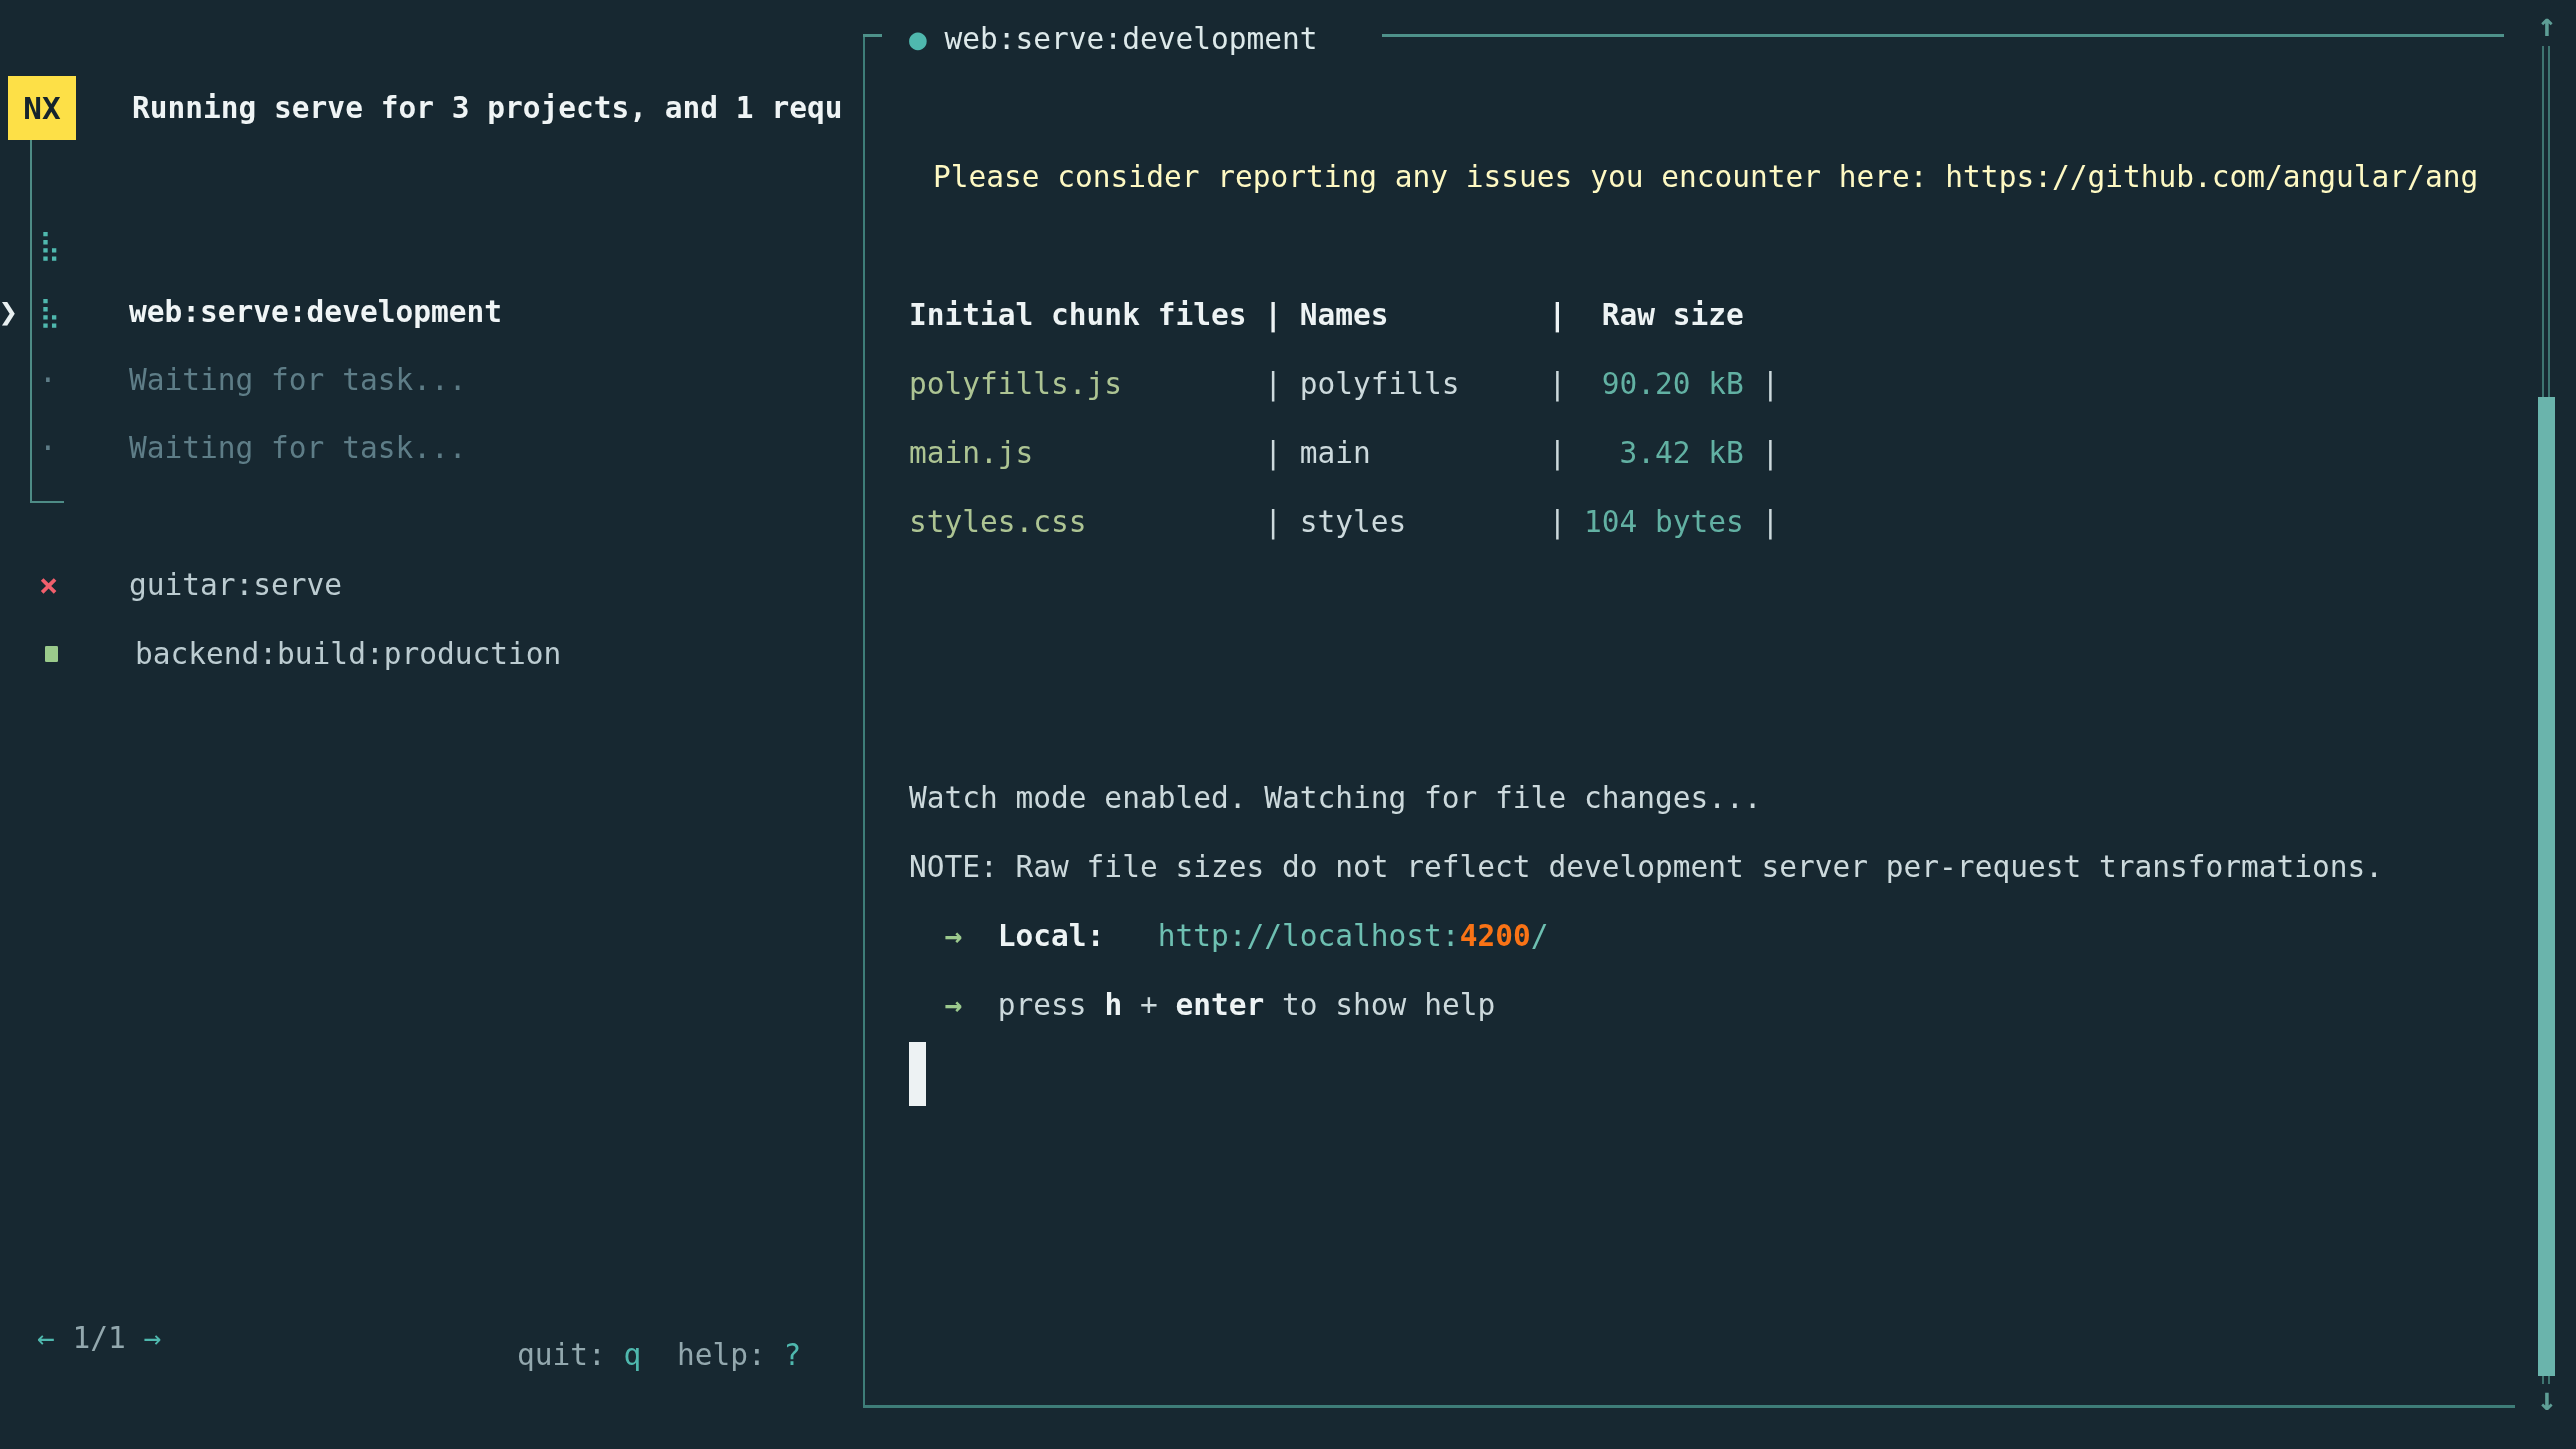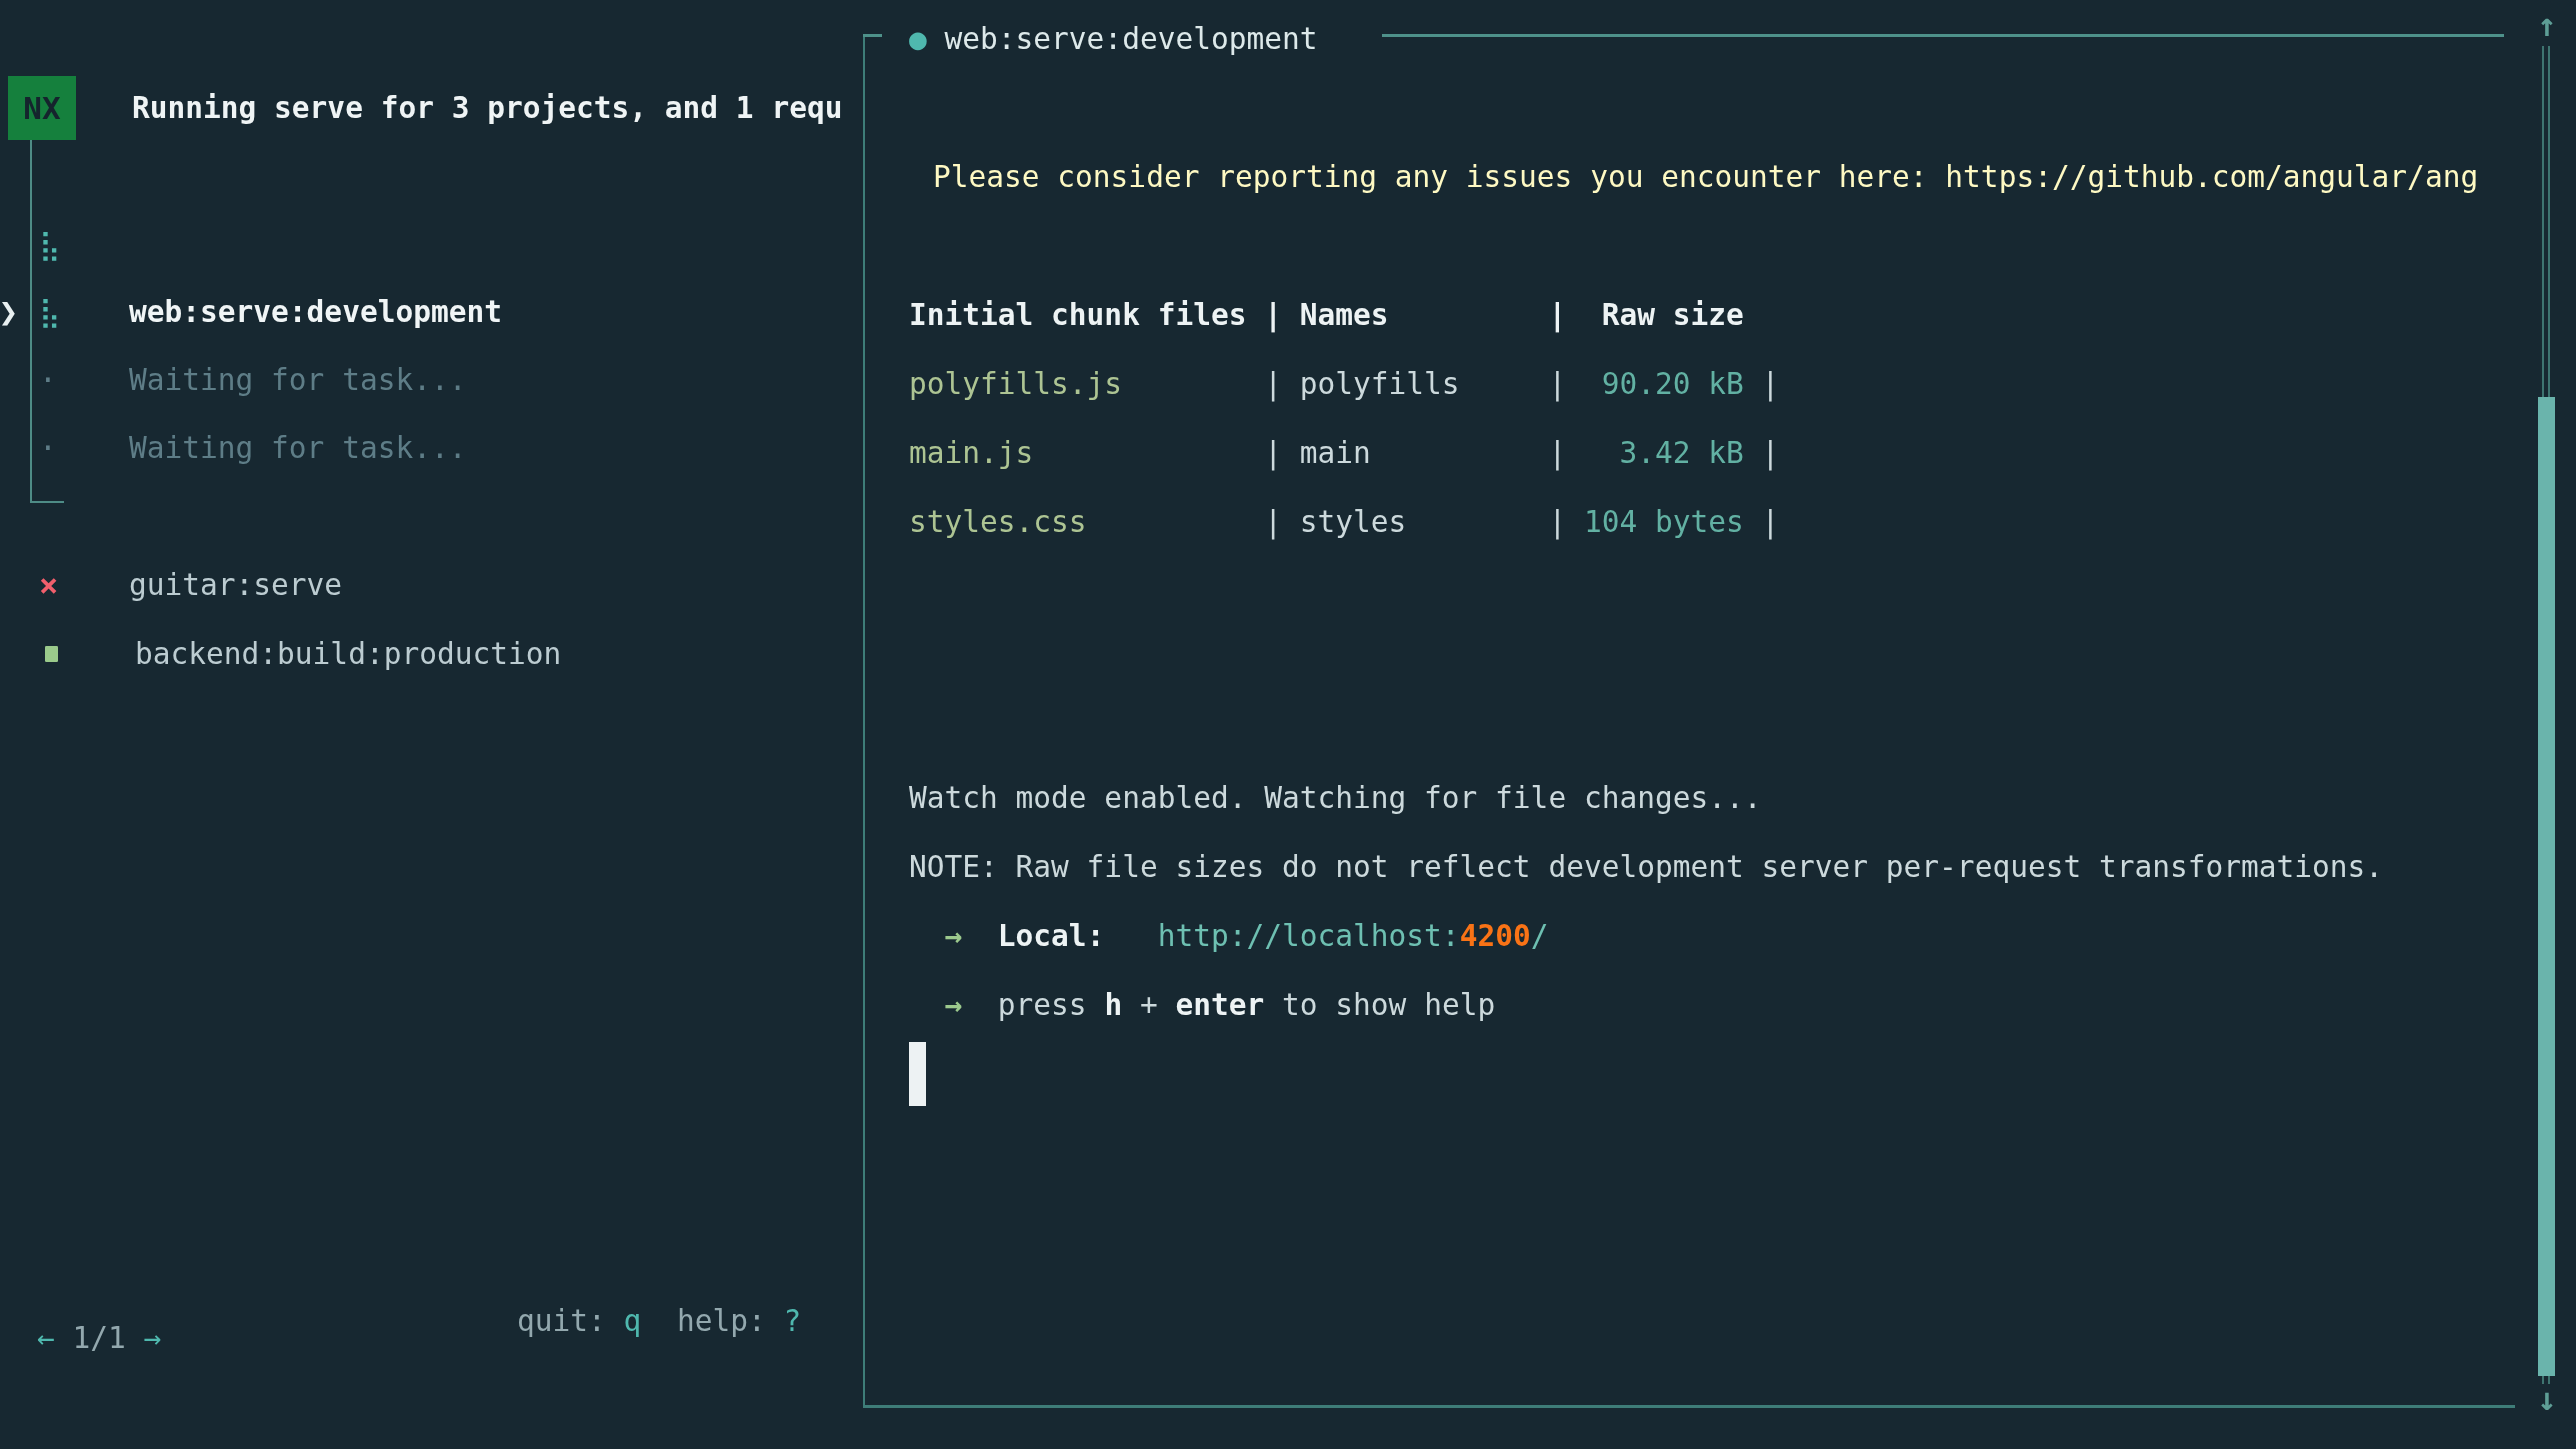--- a/index.html
+++ b/index.html
@@ -4,40 +4,40 @@
 <style>
   html,body{margin:0;padding:0;background:#10202a;}
   .screen{
     position:relative;width:2576px;height:1449px;overflow:hidden;
     background:#172831;
     font-family:"DejaVu Sans Mono","Liberation Mono",monospace;
     font-size:29.5px;color:#CCD9DC;
   }
   .abs{position:absolute;}
   
-  .nx-badge{left:8px;top:76px;width:68px;height:64px;background:#15803d;color:#15242D;
+  .nx-badge{left:8px;top:76px;width:68px;height:64px;background:#fde047;color:#15242D;
     display:flex;align-items:center;justify-content:center;font-weight:bold;font-size:31px;}
   .side-header{left:132px;top:74px;height:68px;display:flex;align-items:center;
     font-weight:bold;color:#EFF4F5;white-space:pre;width:729px;overflow:hidden;}
   .tree-v{left:30px;top:140px;width:2px;height:363px;background:#4E8C86;}
   .tree-foot{left:30px;top:501px;width:34px;height:2px;background:#4E8C86;}
   .task-row{left:0;width:852px;height:68px;}
   .task-row .icon{position:absolute;left:39px;top:0;height:68px;display:flex;align-items:center;}
   .task-row .lbl{position:absolute;left:129px;top:0;height:68px;display:flex;align-items:center;white-space:pre;}
   .spinner{color:#4FB8AE;font-size:29.5px;}
   .waitdot{color:#5E7D87;left:43px;}
   .task-normal{color:#BCCCD1;}
   .task-selected{color:#F0F5F6;font-weight:bold;}
   .task-dim{color:#5E7D87;}
   .cross{color:#F15F6C;font-weight:bold;font-size:32px;}
   .sq{width:13.4px;height:16px;background:#9ACA8B;border-radius:1.3px;}
   .chevron{left:-1.3px;width:27px;height:68px;display:flex;align-items:center;
     color:#E8F0F1;font-weight:bold;font-size:32px;}
   .pager{left:37px;top:1304px;height:68px;display:flex;align-items:center;white-space:pre;color:#93A8AE;}
-  .keys{left:517px;top:1304px;height:68px;display:flex;align-items:flex-start;white-space:pre;color:#93A8AE;}
+  .keys{left:517px;top:1304px;height:68px;display:flex;align-items:flex-end;white-space:pre;color:#93A8AE;}
   .teal{color:#4FB8AE;}
   
   .p-left{left:863px;top:34px;width:2px;height:1374px;background:#3E7D78;}
   .p-bottom{left:863px;top:1405px;width:1652px;height:2.7px;background:#3E7D78;}
   .p-topstub{left:863px;top:34px;width:19px;height:2.7px;background:#4E918A;}
   .p-toprule{left:1382px;top:34px;width:1122px;height:2.7px;background:#4E918A;}
   .term{left:909px;top:4px;}
   .tline{height:69px;display:flex;align-items:center;white-space:pre;}
   .b{font-weight:bold;color:#EDF3F4;}
   .fg{color:#CCD9DC;}

